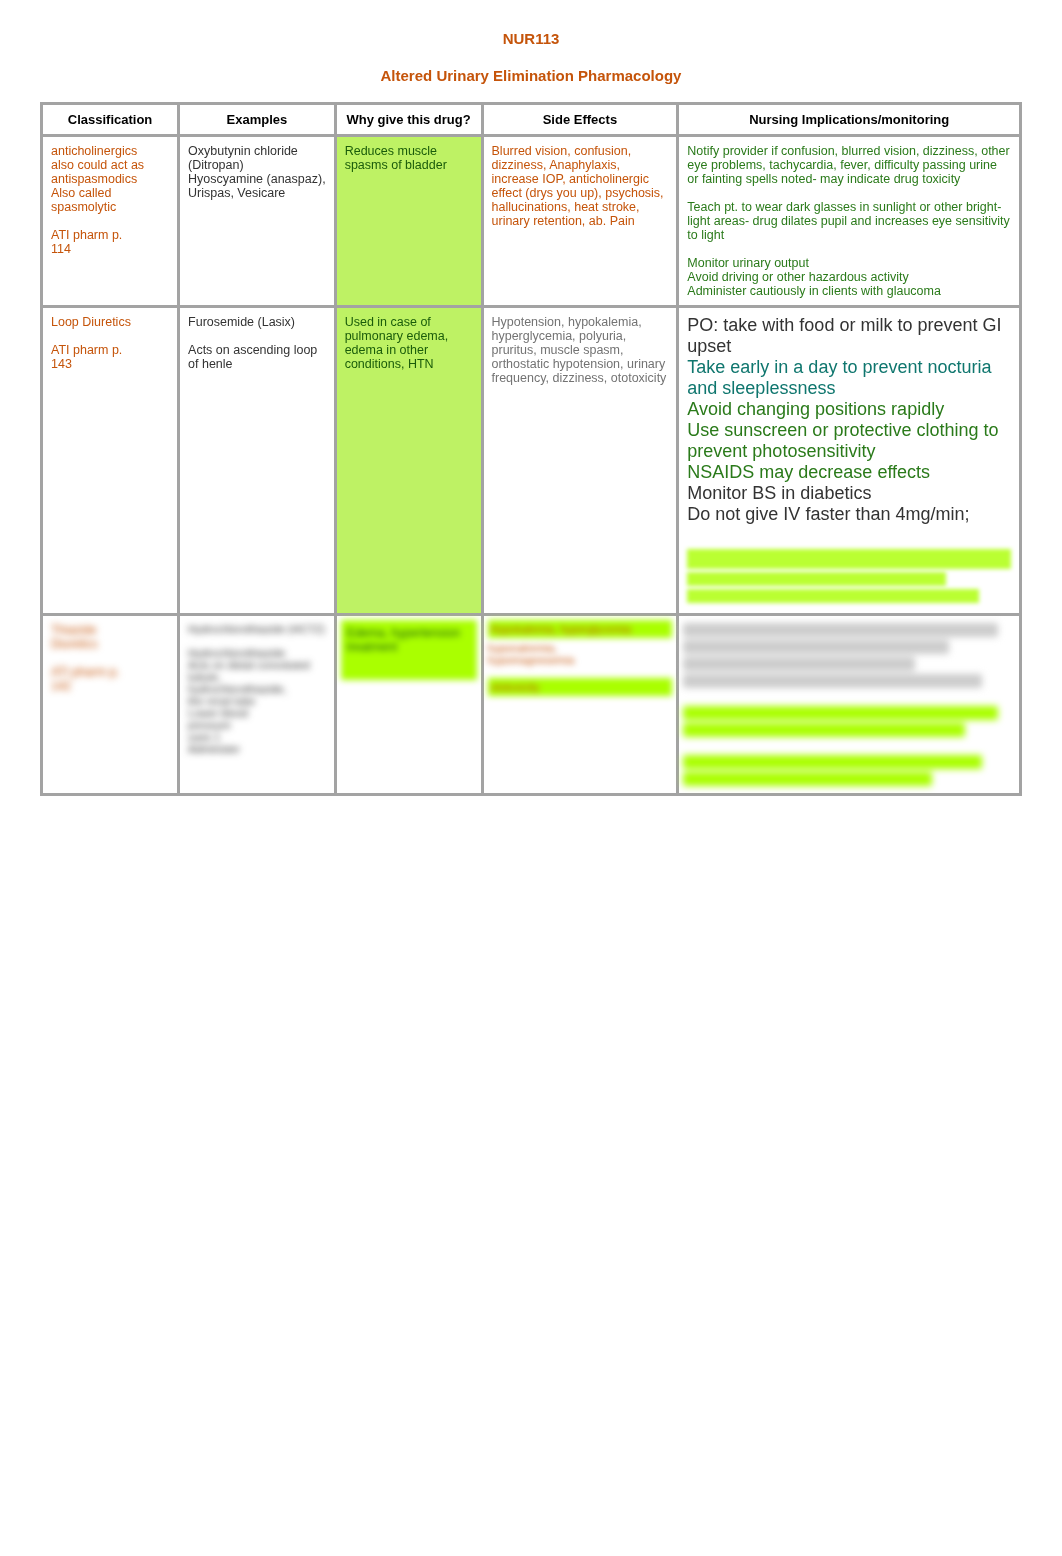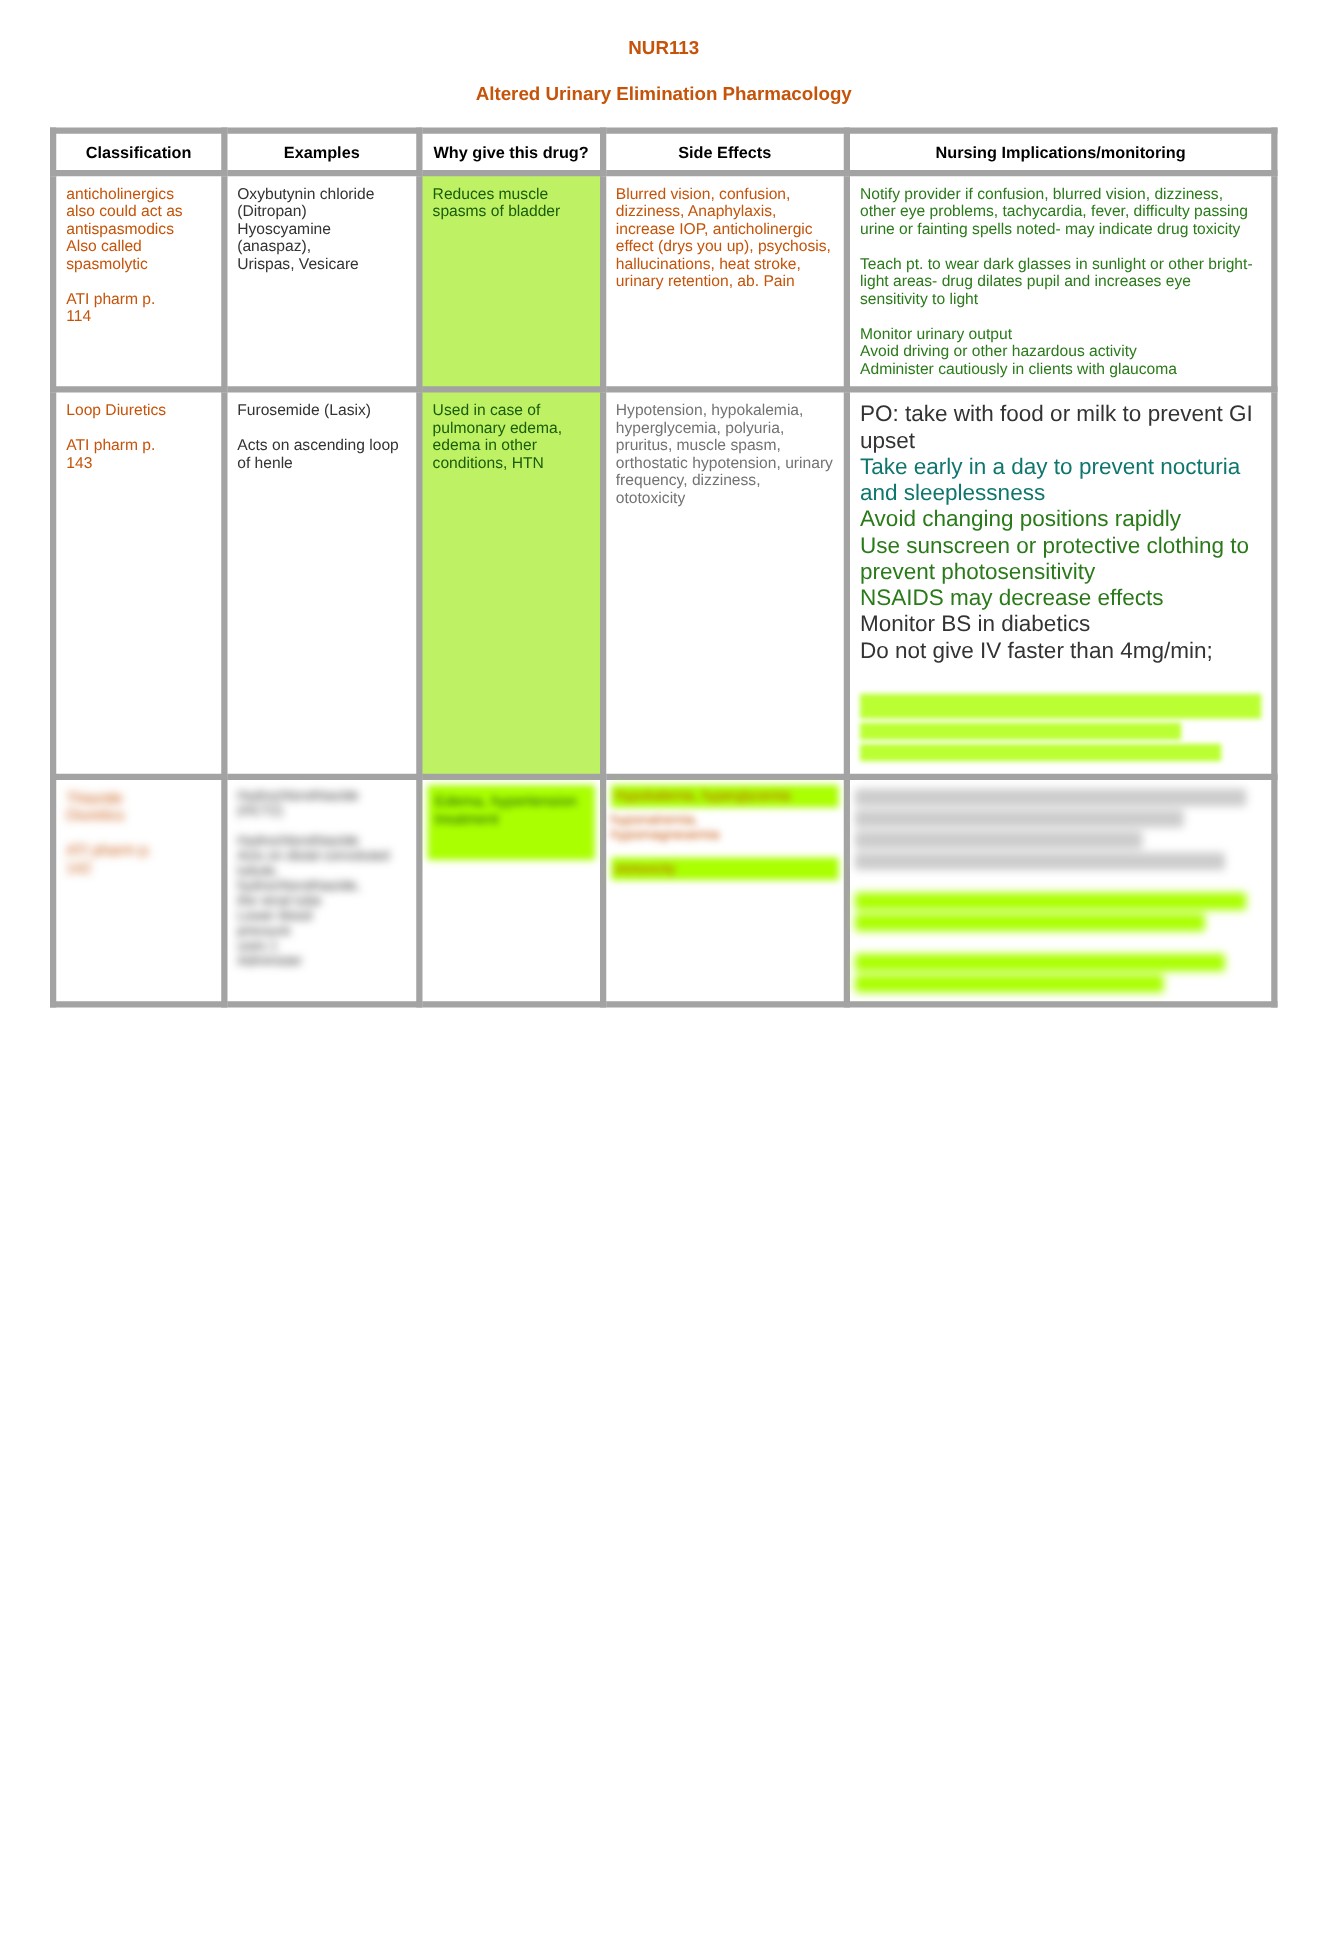--- a/index.html
+++ b/index.html
@@ -26,21 +26,21 @@
       color: #c5540a;
       margin-bottom: 18px;
       margin-top: 20px;
     }
     table {
       width: 100%;
       border-collapse: collapse;
       border: 1px solid #aaa;
     }
     th, td {
-      border: 5px solid #a3a3a3;
+      border: 3px solid #a3a3a3;
       padding: 7px 8px;
       vertical-align: top;
     }
     th {
       background: #fff;
       font-weight: bold;
       font-size: 13px;
       color: #000;
     }
     .highlight-green {

